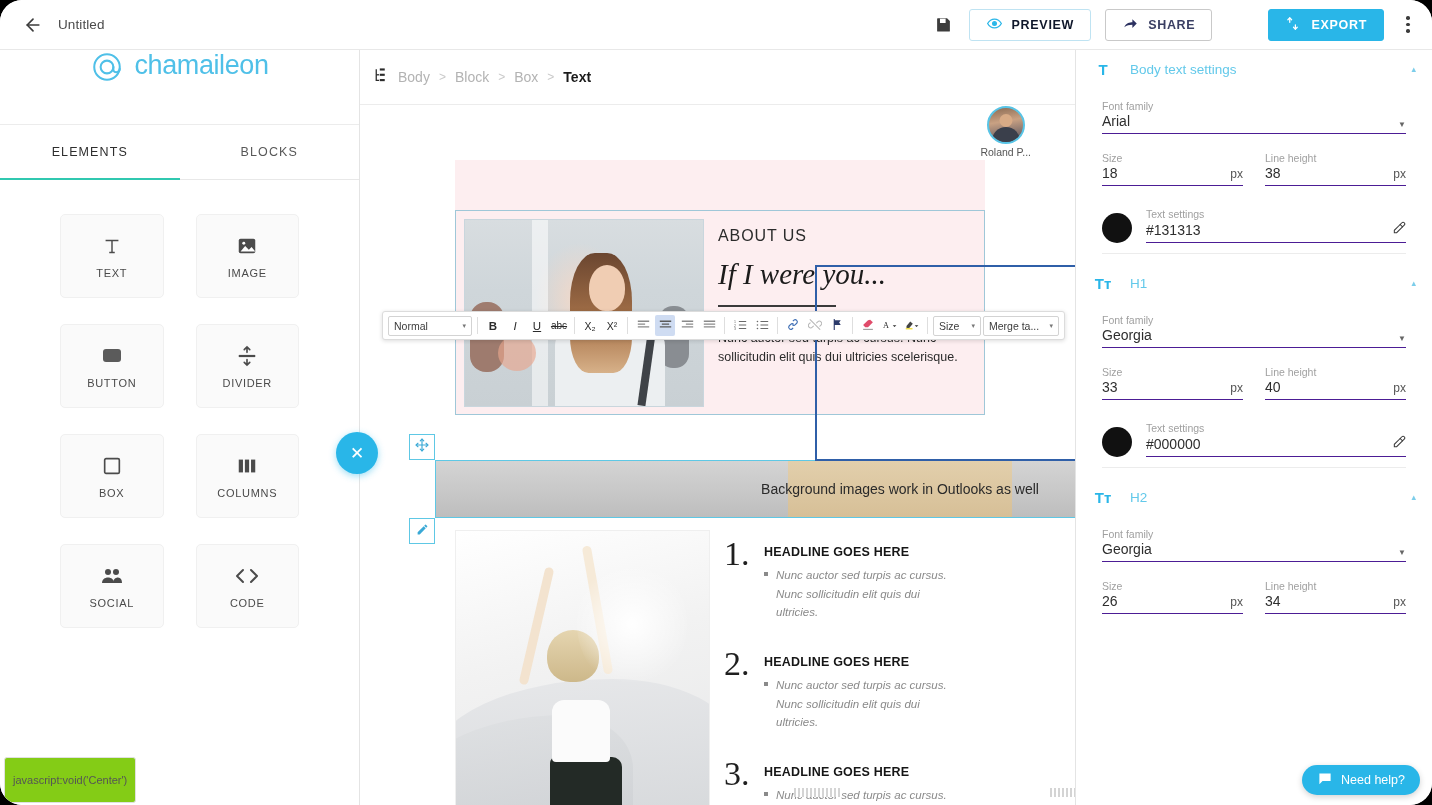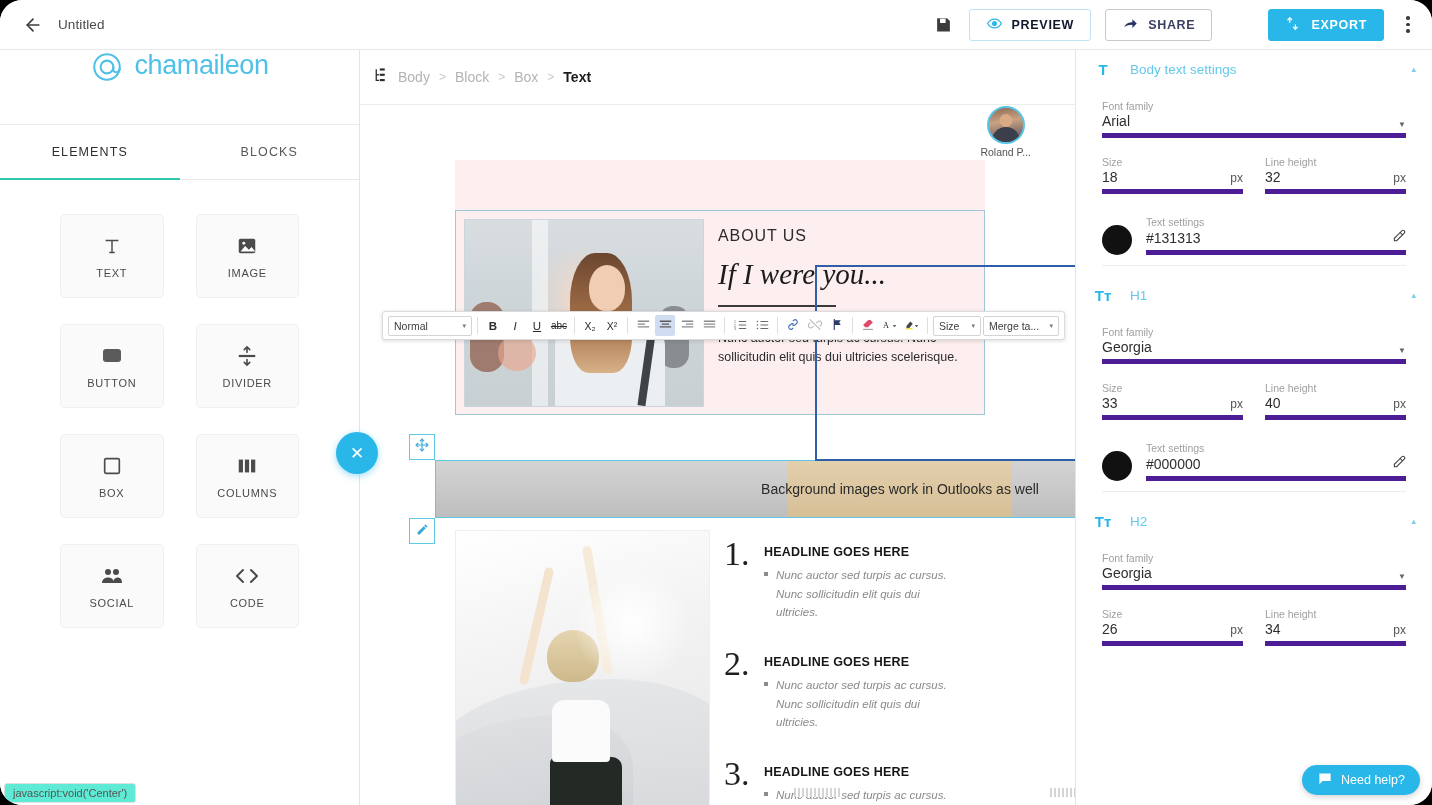--- a/index.html
+++ b/index.html
@@ -97,22 +97,22 @@
     width: 42px; height: 42px; border-radius: 50%;
     background: #29b6e8; color: #fff; z-index: 45;
     display: flex; align-items: center; justify-content: center;
     font-size: 17px; cursor: pointer;
     box-shadow: 0 2px 7px rgba(41,182,232,.45);
   }
 
   
   .status-url {
     position: absolute; left: 4px; bottom: 2px;
-    background: #5eead4; border: 1px solid #e0e0e0; border-radius: 3px;
-    font-size: 11px; color: #555; padding: 3px 8px; z-index: 60;
+    background: #84cc16; border: 1px solid #e0e0e0; border-radius: 3px;
+    font-size: 11px; color: #555; padding: 16px 8px; z-index: 60;
     font-family: "Liberation Sans", sans-serif;
   }
 
   
   .canvas-wrap {
     position: absolute; top: 50px; left: 360px;
     width: 715px; height: 755px;
     background: #ffffff; overflow: hidden;
   }
   .breadcrumb-bar {
@@ -294,21 +294,21 @@
     cursor: pointer;
   }
   .sec-icon { color: #29b6e8; font-weight: 700; font-size: 15px; width: 22px; text-align:center;}
   .sec-title { font-size: 13.5px; color: #63c9ea; }
   .sec-chev { margin-left: auto; color: #7ccdea; font-size: 9px; }
   .sec-body { padding: 4px 26px 10px 26px; }
   .field { margin-top: 8px; }
   .f-label { font-size: 10.5px; color: #a0a0a0; }
   .f-line {
     display: flex; align-items: flex-end; justify-content: space-between;
-    border-bottom: 5px solid #4c1d95; padding-bottom: 4px; margin-top: 1px;
+    border-bottom: 1px solid #4c1d95; padding-bottom: 4px; margin-top: 1px;
   }
   .f-val { font-size: 14px; color: #2e2e2e; }
   .f-unit { font-size: 12px; color: #555; }
   .f-chev { font-size: 8px; color: #666; }
   .row2 { display: flex; gap: 22px; margin-top: 18px; }
   .row2 .field { flex: 1; margin-top: 0; }
   .color-row { display: flex; align-items: flex-end; gap: 14px; margin-top: 22px; }
   .swatch { width: 30px; height: 30px; border-radius: 50%; background: #111; flex: none; cursor:pointer;}
   .color-field { flex: 1; }
   .eyedrop { font-size: 13px; color: #4a4a4a; cursor: pointer; }
@@ -738,21 +738,21 @@
         <div class="field">
           <div class="f-label">Size</div>
           <div class="f-line">
             <span class="f-val">18</span>
             <span class="f-unit">px</span>
           </div>
         </div>
         <div class="field">
           <div class="f-label">Line height</div>
           <div class="f-line">
-            <span class="f-val">32</span>
+            <span class="f-val">38</span>
             <span class="f-unit">px</span>
           </div>
         </div>
       </div>
       <div class="color-row">
         <div class="swatch"></div>
         <div class="color-field">
           <div class="f-label">Text settings</div>
           <div class="f-line">
             <span class="f-val">#131313</span>

